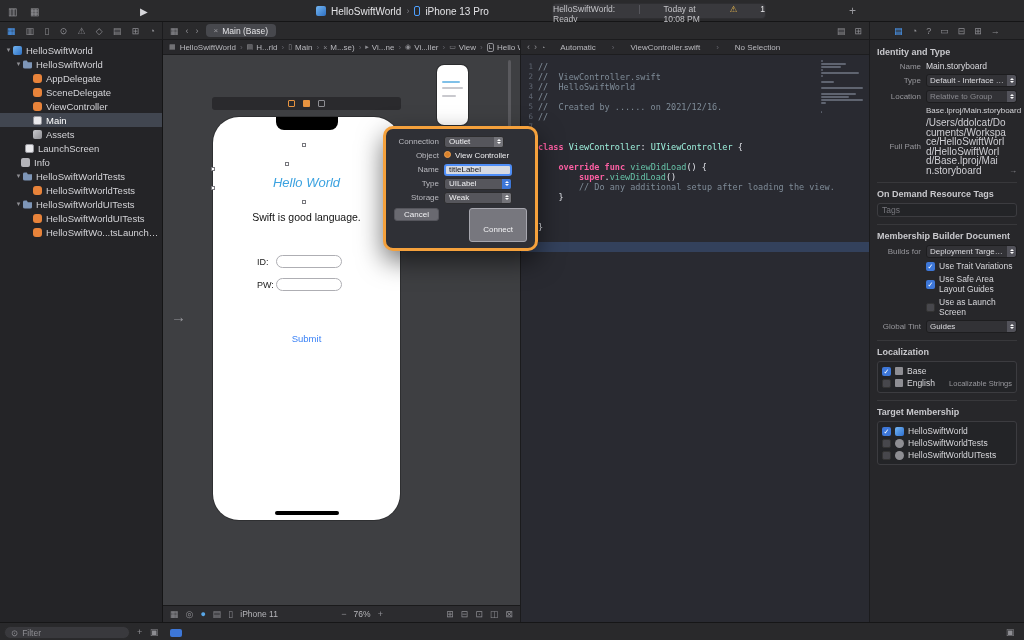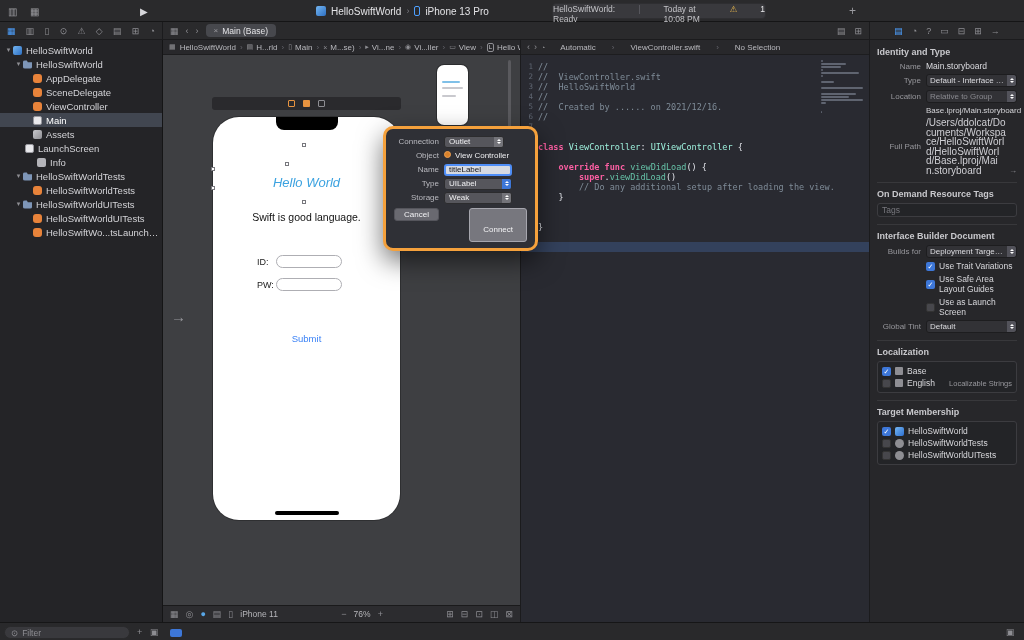--- a/index.html
+++ b/index.html
@@ -306,21 +306,21 @@
         <div class="nrow" style="padding-left: 24px;">
           <span class="tri"></span>
           <span class="fi assets"></span>
           <span class="nlabel">Assets</span>
         </div>
         <div class="nrow" style="padding-left: 16px;">
           <span class="tri"></span>
           <span class="fi storyboard"></span>
           <span class="nlabel">LaunchScreen</span>
         </div>
-        <div class="nrow" style="padding-left: 28px;">
+        <div class="nrow" style="padding-left: 12px;">
           <span class="tri"></span>
           <span class="fi plist"></span>
           <span class="nlabel">Info</span>
         </div>
         <div class="nrow" style="padding-left: 14px;">
           <span class="tri">▾</span>
           <span class="fi folder"></span>
           <span class="nlabel">HelloSwiftWorldTests</span>
         </div>
         <div class="nrow" style="padding-left: 24px;">
@@ -567,21 +567,21 @@
     </div>
     <div class="irow" style="align-items:center">
       <span class="ilabel">Full Path</span>
       <span class="fullpath">/Users/ddolcat/Documents/Workspace/HelloSwiftWorld/HelloSwiftWorld/Base.lproj/Main.storyboard</span>
       <span class="fp-arrow">→</span>
     </div>
 
     <div class="ihead">On Demand Resource Tags</div>
     <div class="tagbox">Tags</div>
 
-    <div class="ihead">Interface Builder Document</div>
+    <div class="ihead">Membership Builder Document</div>
     <div class="irow">
       <span class="ilabel">Builds for</span>
       <span class="dd">
         <span class="ddt">Deployment Target (15.0)</span>
         <span class="step">
             <i class="up"></i>
             <i class="dn"></i>
           </span>
       </span>
     </div>
@@ -593,21 +593,21 @@
       <span class="cb on">✓</span>
       <span>Use Safe Area Layout Guides</span>
     </div>
     <div class="cbrow">
       <span class="cb off"></span>
       <span>Use as Launch Screen</span>
     </div>
     <div class="irow">
       <span class="ilabel">Global Tint</span>
       <span class="dd">
-        <span class="ddt">Default</span>
+        <span class="ddt">Guides</span>
         <span class="step">
             <i class="up"></i>
             <i class="dn"></i>
           </span>
       </span>
     </div>
 
     <div class="ihead">Localization</div>
     <div class="ibox">
       <div class="brow">

